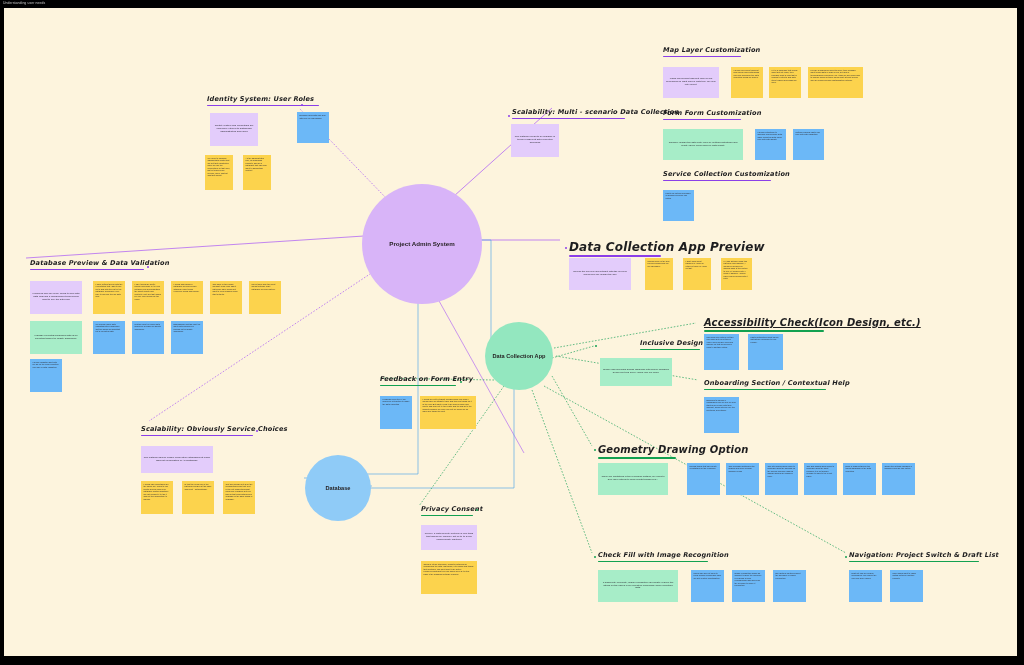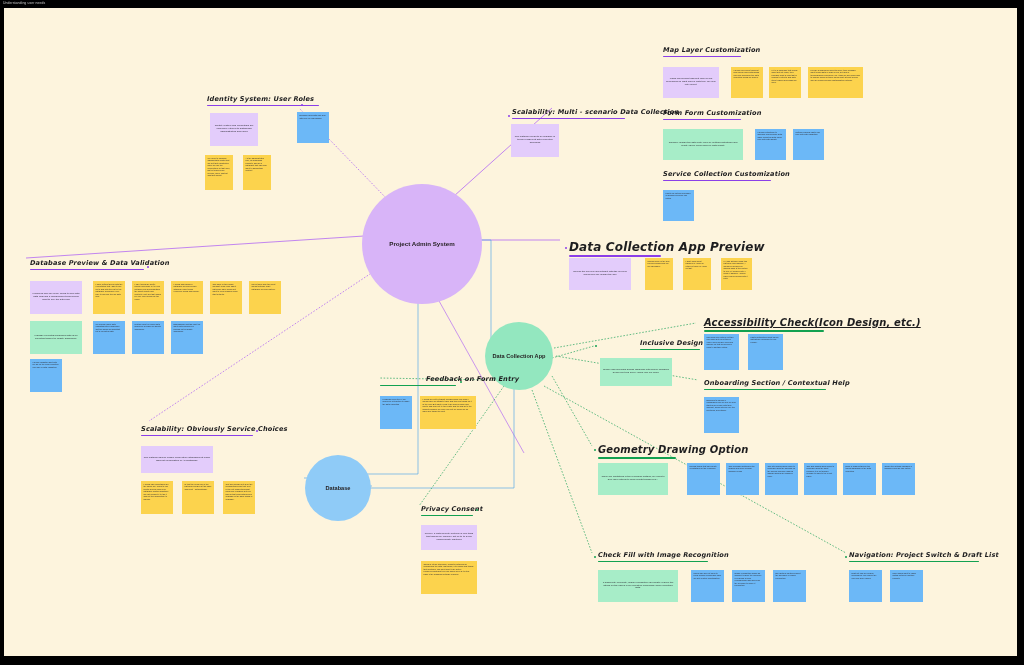--- a/index.html
+++ b/index.html
@@ -206,21 +206,21 @@
       <div class="sec-title" style="font-size:6.6px;">Scalability: Obviously Service Choices</div>
       <div class="sec-rule rule-purple" style="width:112px;"></div>
     </div>
     <div class="dot dot-purple" style="left:252px; top:422px;"></div>
     <div class="note n-purple center" style="left:137px; top:438px; width:72px; height:27px; font-size:2.5px;">The platform should enable connection establishment under different combination of API/database.</div>
     <div class="note n-yellow" style="left:137px; top:473px; width:32px; height:33px; font-size:2.1px;">I would care something like the under all I found to use mostly and for back end database wanted practices we just connect it to the it and get the information to display.</div>
     <div class="note n-yellow" style="left:178px; top:473px; width:32px; height:33px; font-size:2.1px;">In that the need use of the platform provides at the back and multi - automatically.</div>
     <div class="note n-yellow" style="left:219px; top:473px; width:32px; height:33px; font-size:2.1px;">Just like figuring out all of the combinations way that a lot of the out connecting what ones may variables but you kind of that connecting/every available in the back which is available.</div>
 
     <div class="section" style="left:376px; top:368px;">
-      <div class="sec-title" style="font-size:6.6px;margin-left:46px;">Feedback on Form Entry</div>
+      <div class="sec-title" style="font-size:6.6px;">Feedback on Form Entry</div>
       <div class="sec-rule rule-green" style="width:76px;"></div>
     </div>
     <div class="dot dot-green" style="left:456px; top:373px;"></div>
     <div class="note n-blue" style="left:376px; top:388px; width:32px; height:33px; font-size:2.1px;">Feedback from the FAQs should be integrated to make the data collection</div>
     <div class="note n-yellow" style="left:416px; top:388px; width:56px; height:33px; font-size:2.1px;">I would be pretty straight forward when you know I would have an attribute table and then just doing go it in the end. But what I need to do was go back and delete and sum out to the reality and try and but if the difficult because we were one but we when we do when are things the best</div>
 
     <div class="section" style="left:417px; top:498px;">
       <div class="sec-title" style="font-size:6.6px;">Privacy Consent</div>
       <div class="sec-rule rule-green" style="width:52px;"></div>
     </div>

